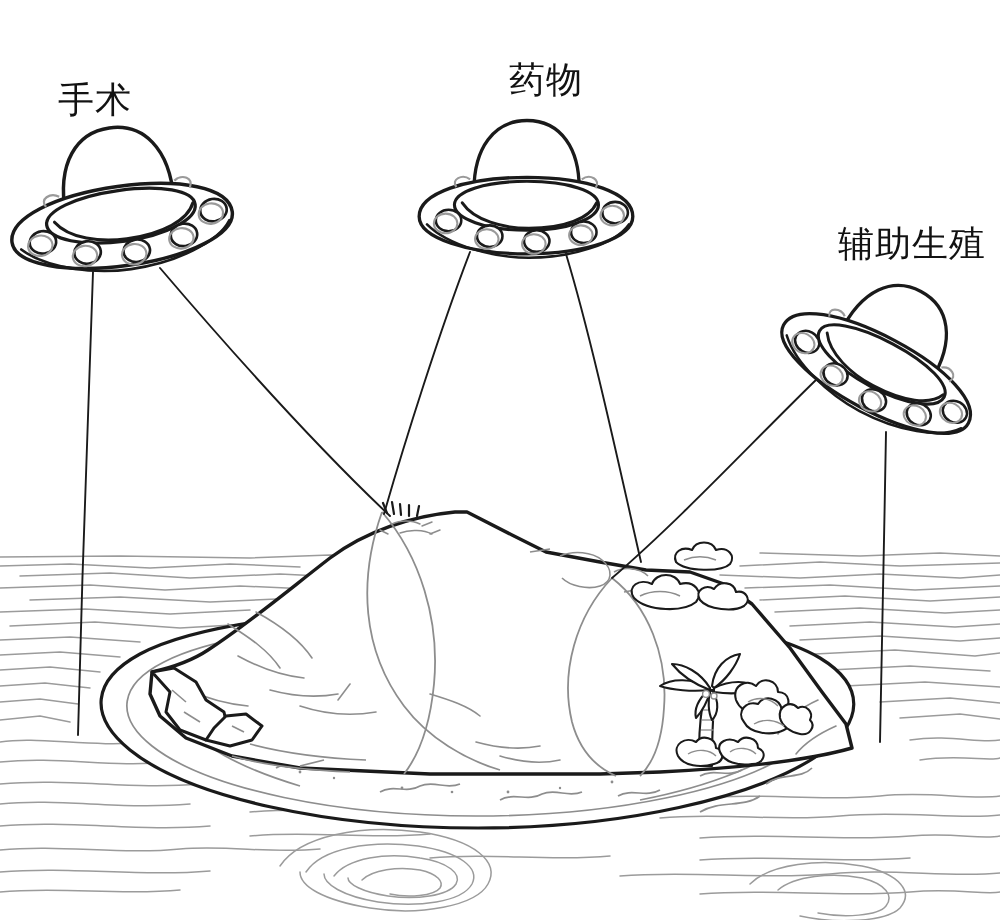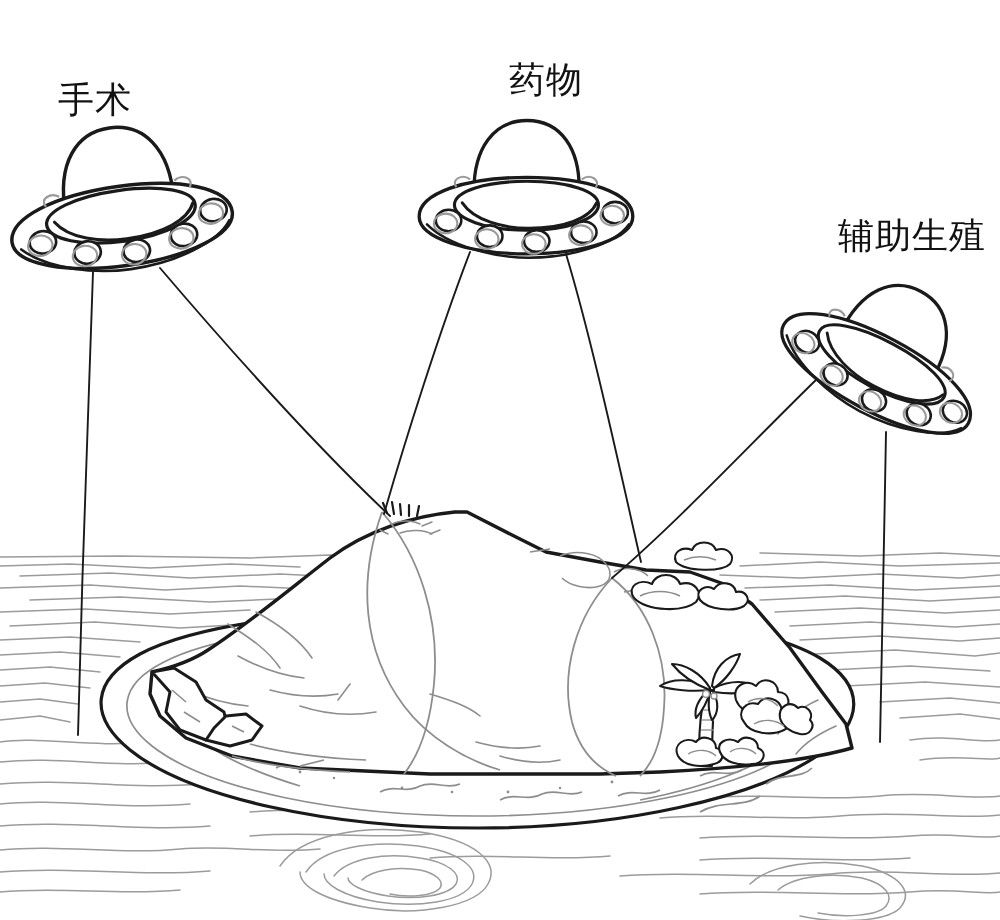--- a/index.html
+++ b/index.html
@@ -29,21 +29,21 @@
     color: #121212;
     font-size: 36px;
     line-height: 1;
     letter-spacing: 1px;
     white-space: nowrap;
     font-family: Liberation Sans, sans-serif;
     user-select: none;
   }
   #label-surgery   { left: 58px;  top: 82px; }
   #label-medicine  { left: 509px; top: 62px; }
-  #label-art       { left: 838px; top: 218px; text-align: center; }
+  #label-art       { left: 838px; top: 226px; text-align: center; }
 </style>
 </head>
 <body>
 
 <div id="stage">
 
   <svg id="art" viewBox="0 0 1000 920" xmlns="http://www.w3.org/2000/svg">
 
     <defs>
 

